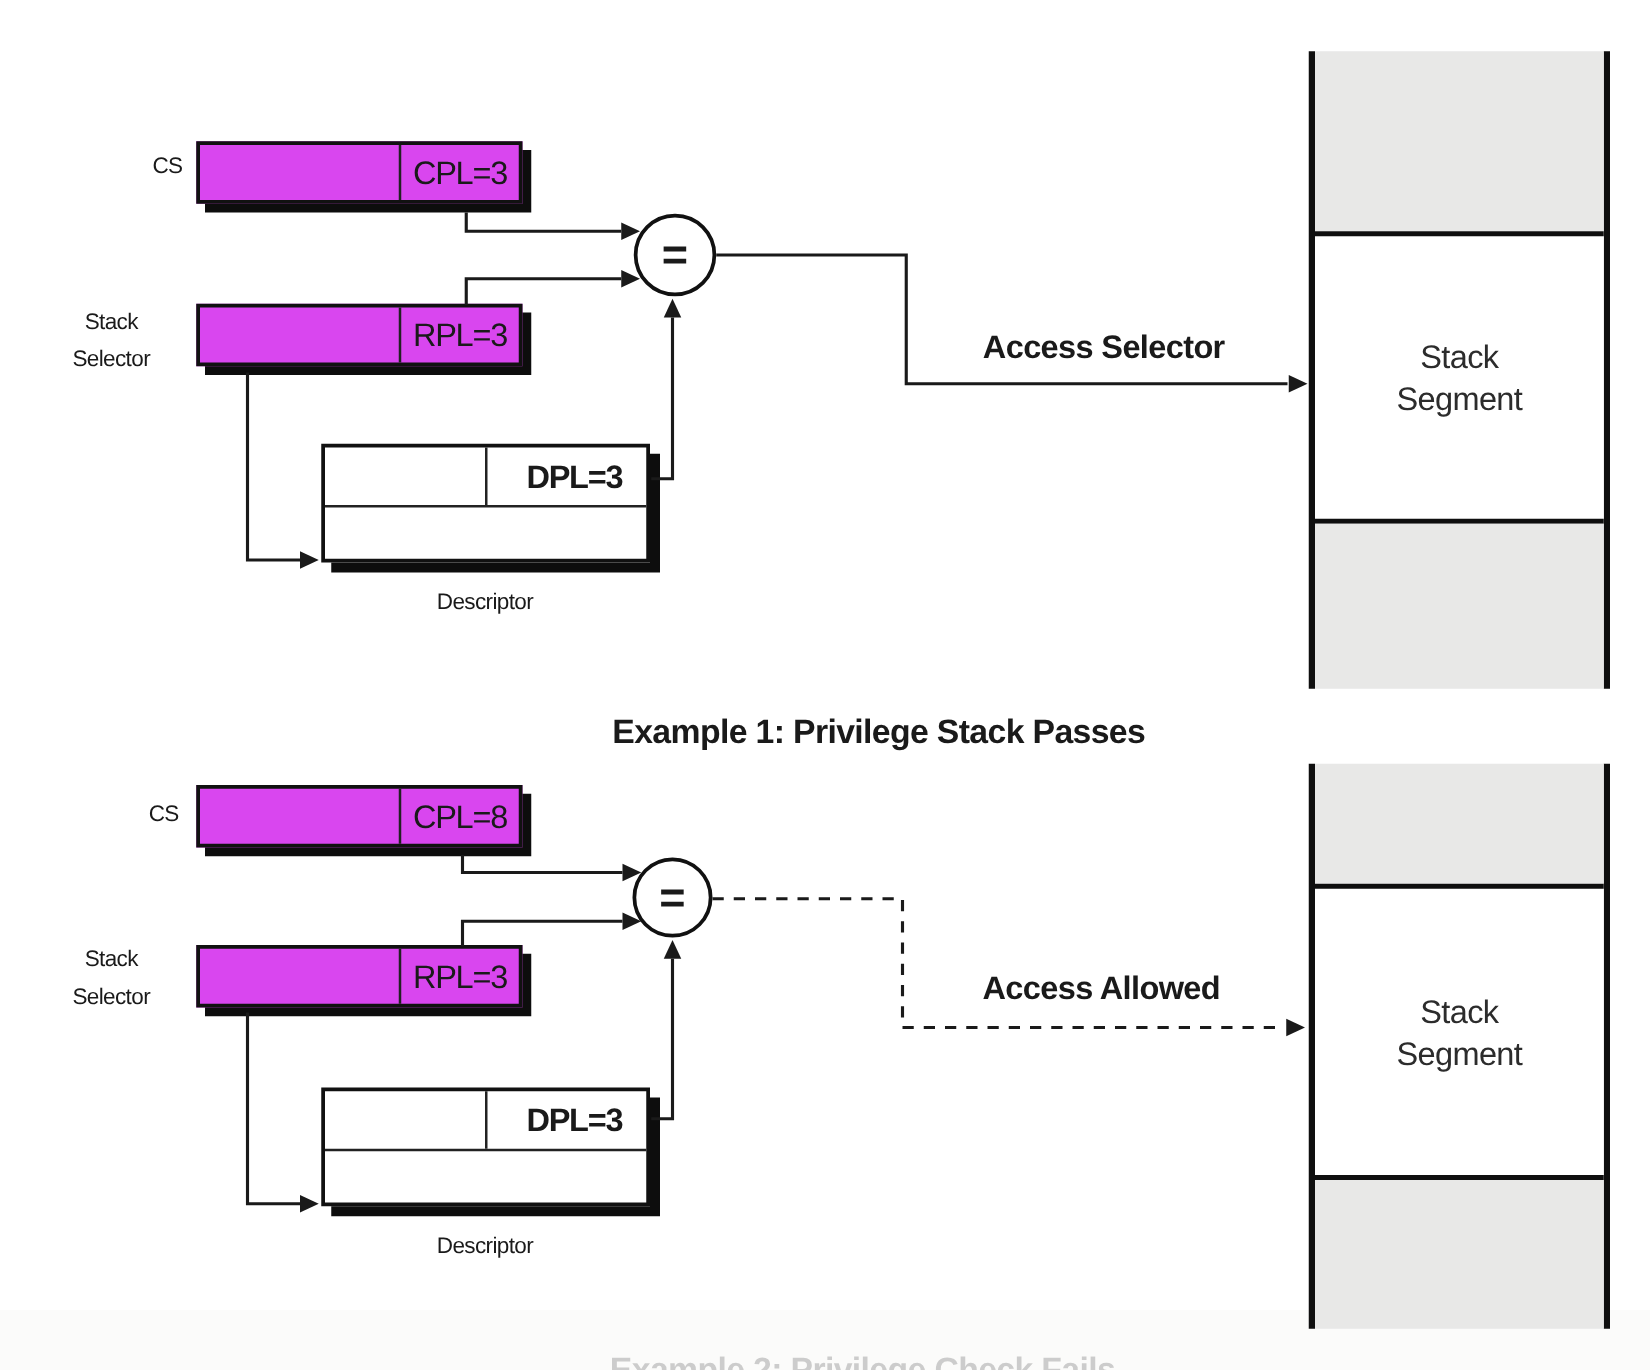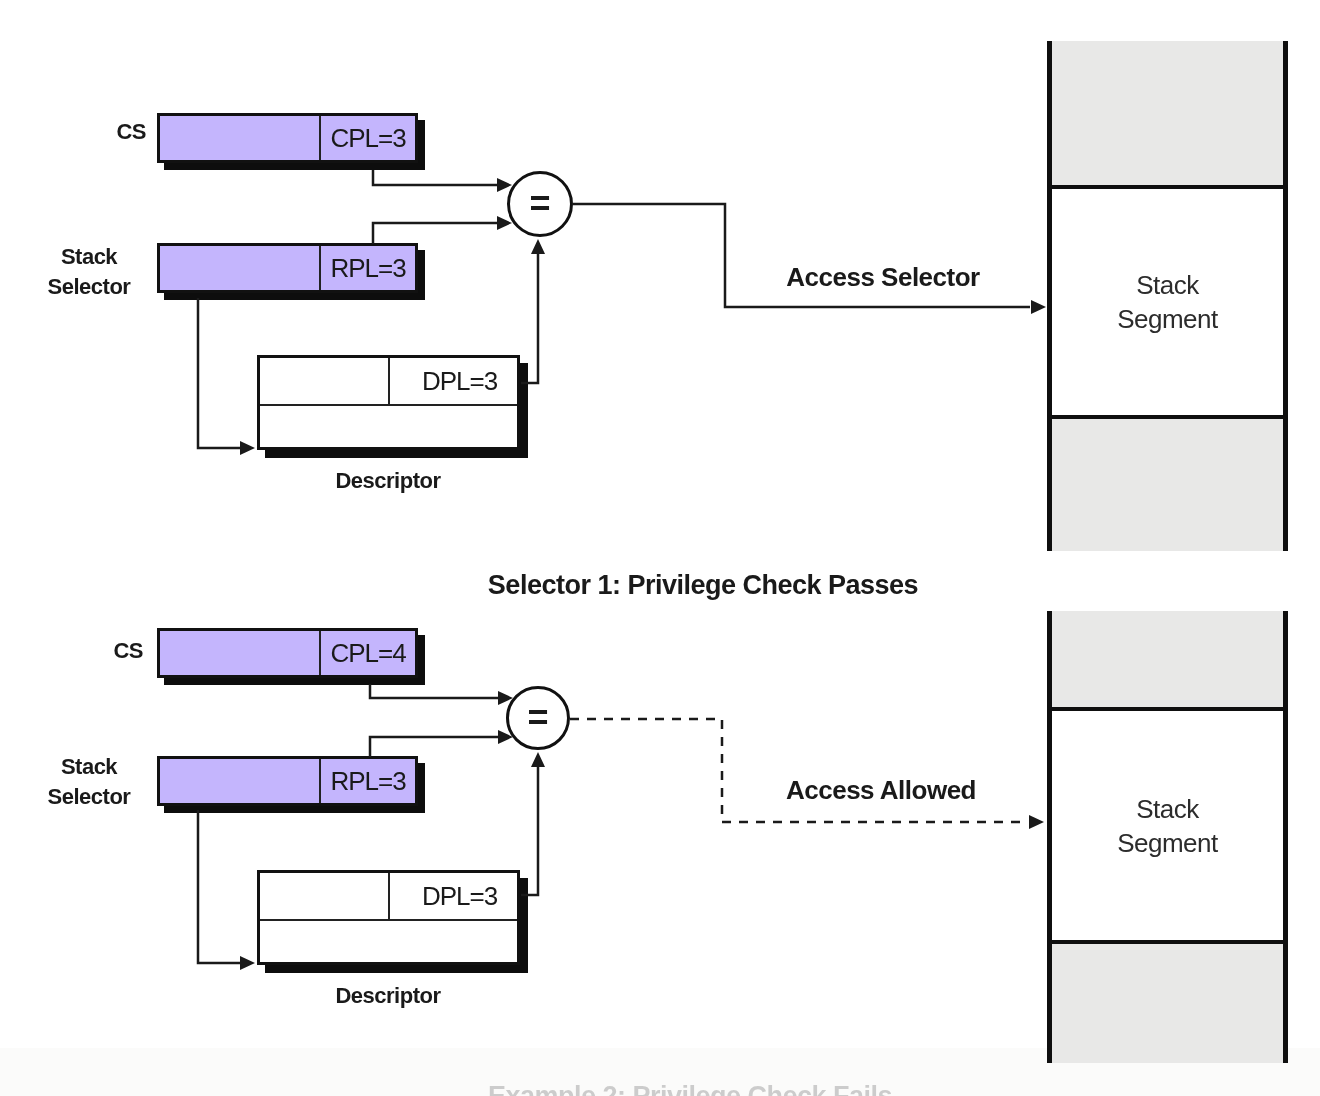--- a/index.html
+++ b/index.html
@@ -4,43 +4,43 @@
 <style>
   html,body{margin:0;padding:0;background:#fff;}
   .stage{
     position:relative;width:1320px;height:1096px;background:#ffffff;
     overflow:hidden;font-family:"Liberation Sans", sans-serif;color:#1a1a1a;
   }
   .wires{position:absolute;left:0;top:0;z-index:3;pointer-events:none;}
   
   .reg-box{
     position:absolute;box-sizing:border-box;width:261px;height:50px;
-    border:3px solid #111;background:#c4b5fd;box-shadow:7px 7px 0 0 #0d0d0d;
+    border:3px solid #111;background:#d946ef;box-shadow:7px 7px 0 0 #0d0d0d;
     display:flex;z-index:2;
   }
   .reg-box .cell-main{flex:1 1 auto;}
   .reg-box .cell-val{
     box-sizing:border-box;width:96px;border-left:2px solid #222;
     display:flex;align-items:center;justify-content:center;
     font-size:26px;font-weight:400;letter-spacing:-1px;
   }
   .desc-box{
     position:absolute;box-sizing:border-box;width:263px;height:95px;
     border:3px solid #111;background:#fff;box-shadow:8px 8px 0 0 #0d0d0d;
     display:flex;flex-direction:column;z-index:2;
   }
   .desc-row1{box-sizing:border-box;height:48px;border-bottom:2px solid #222;display:flex;}
   .desc-row1 .cell-main{flex:1 1 auto;border-right:2px solid #222;width:128px;flex:0 0 128px;}
   .desc-row1 .cell-val{
     flex:1 1 auto;display:flex;align-items:center;justify-content:center;
-    font-size:26px;font-weight:400;letter-spacing:-1px;margin-left:12px;
+    font-size:26px;font-weight:700;letter-spacing:-1px;margin-left:12px;
   }
   .desc-row2{flex:1 1 auto;}
   .lbl{
-    position:absolute;font-weight:700;font-size:22px;letter-spacing:-0.5px;
+    position:absolute;font-weight:400;font-size:18px;letter-spacing:-0.5px;
     line-height:30px;white-space:pre-line;z-index:2;
   }
   .cmp{
     position:absolute;box-sizing:border-box;border:3px solid #111;border-radius:50%;
     background:#fff;display:flex;align-items:center;justify-content:center;
     font-size:36px;font-weight:700;z-index:2;
   }
   .result-lbl{
     position:absolute;width:260px;text-align:center;font-weight:700;font-size:26px;
     letter-spacing:-0.5px;z-index:2;
@@ -96,36 +96,36 @@
   </div>
 
   <div class="lbl" style="left:288px;top:466px;width:200px;text-align:center;">Descriptor</div>
 
   <div class="cmp" style="left:507px;top:171px;width:66px;height:66px;">
     <span>=</span>
   </div>
 
   <div class="result-lbl" style="left:753px;top:262px;">Access Selector</div>
 
-  <div class="caption" style="left:403px;top:570px;width:600px;">Selector 1: Privilege Check Passes</div>
+  <div class="caption" style="left:403px;top:570px;width:600px;">Example 1: Privilege Stack Passes</div>
 
   <div class="memcol" style="left:1047px;top:41px;height:510px;">
     <div class="seg-gray" style="height:144px;"></div>
     <div class="seg-white" style="height:234px;">
       <span>Stack
 Segment</span>
     </div>
     <div class="seg-gray" style="height:132px;"></div>
   </div>
 
   <div class="lbl" style="left:35px;top:636px;width:108px;text-align:right;">CS</div>
 
   <div class="reg-box" style="left:157px;top:628px;">
     <div class="cell-main"></div>
-    <div class="cell-val">CPL=4</div>
+    <div class="cell-val">CPL=8</div>
   </div>
 
   <div class="lbl" style="left:30px;top:752px;width:118px;text-align:center;">Stack
 Selector</div>
 
   <div class="reg-box" style="left:157px;top:756px;">
     <div class="cell-main"></div>
     <div class="cell-val">RPL=3</div>
   </div>
 

